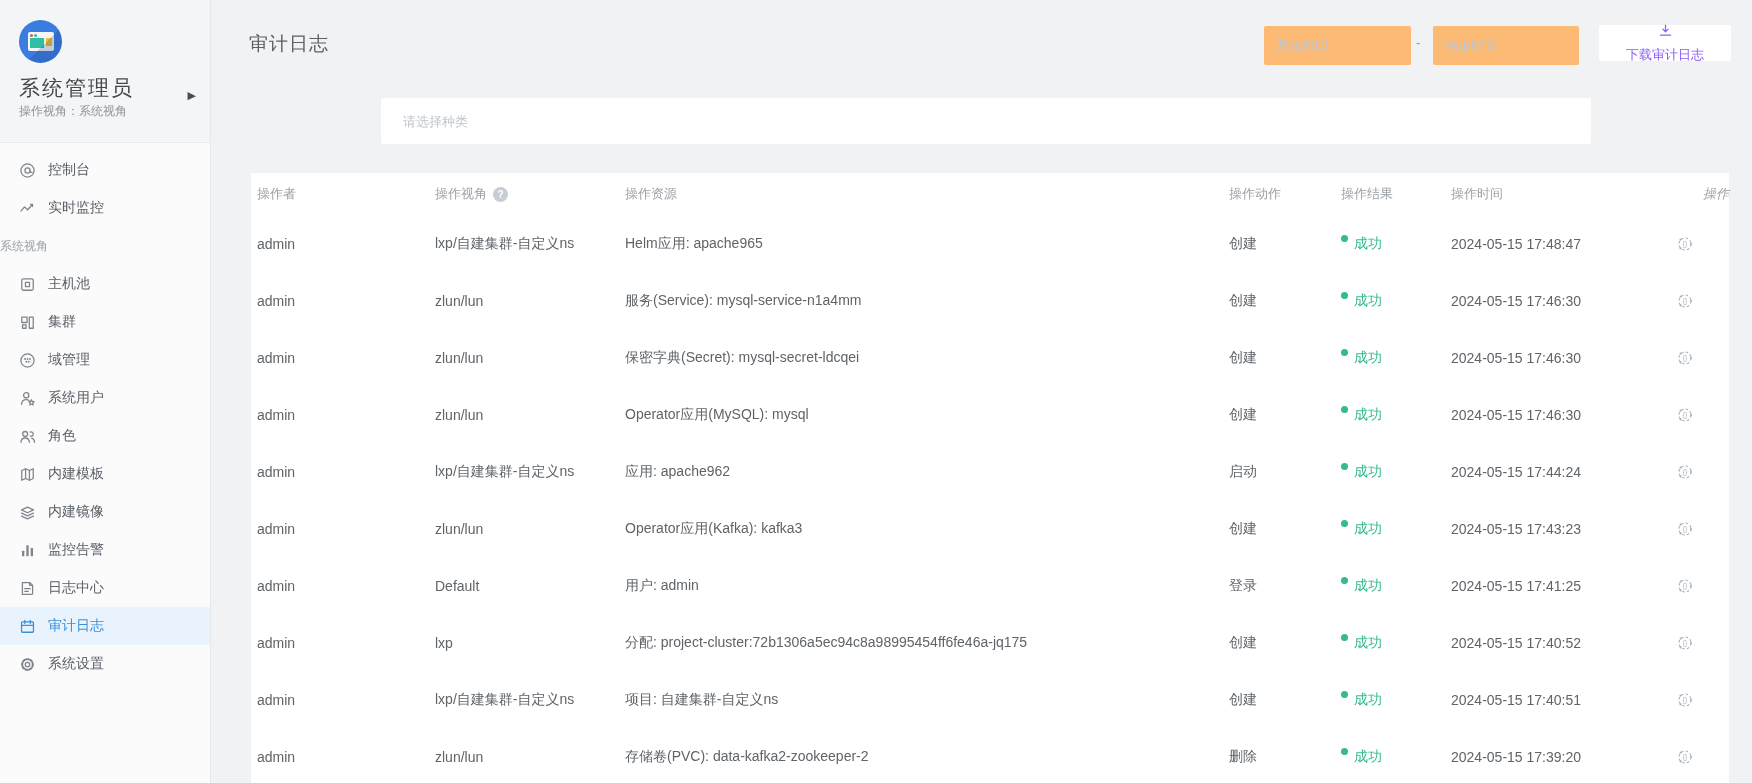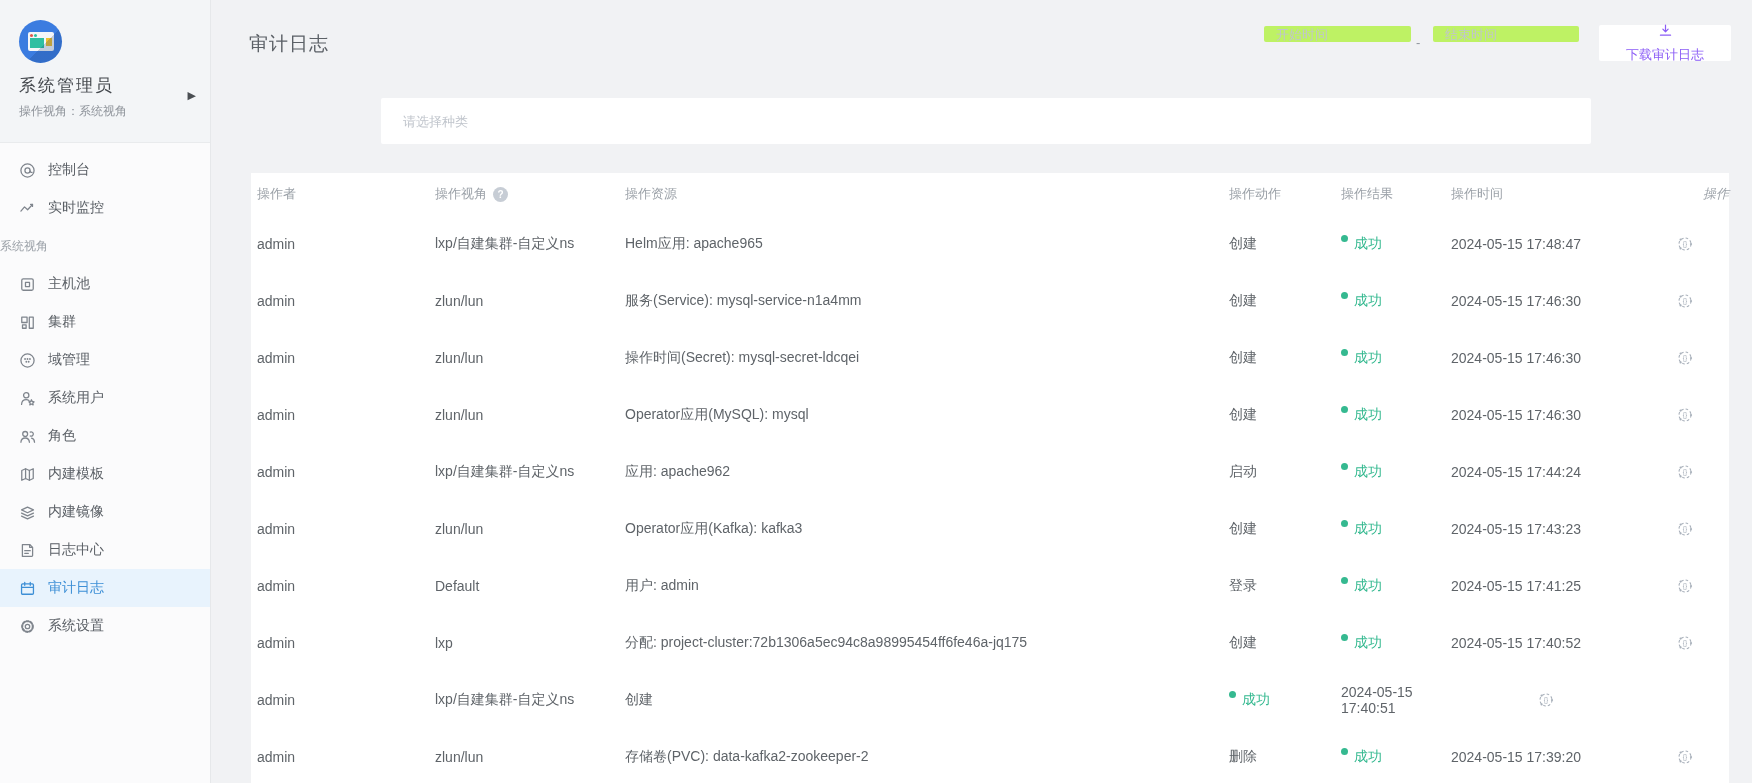--- a/index.html
+++ b/index.html
@@ -17,21 +17,21 @@
   .logo::after { content:""; position:absolute; inset:0; border-radius:50%;
     background:linear-gradient(135deg, transparent 57%, rgba(20,55,115,.22) 57%); }
   .win { position:absolute; left:9px; top:12px; width:26px; height:19px;
     background:#f4f6f8; border-radius:2px; }
   .win .dot { position:absolute; top:2px; width:3px; height:3px; border-radius:50%; }
   .win .dot.r { left:2px; background:#e2574c; }
   .win .dot.g { left:6px; background:#2fbfa2; }
   .win .pane { position:absolute; }
   .win .pane.teal { left:2px; top:6px; width:14px; height:10px; background:#2fbfa2; }
   .win .pane.yellow { left:18px; top:6px; width:6px; height:8px; background:#efc02f; }
-  .user-name { position:absolute; left:19px; top:74px; font-size:17px;
+  .user-name { position:absolute; left:19px; top:74px; font-size:21px;
     font-weight:500; color:#43474c; letter-spacing:2px; }
   .user-sub { position:absolute; left:19px; top:103px; font-size:12px; color:#8f949b; }
   .collapse-arrow { position:absolute; right:14px; top:90px; font-size:11px;
     color:#4a4e53; cursor:pointer; line-height:1; }
 
   .menu { padding-top:8px; }
   .menu-item { display:flex; align-items:center; height:38px; padding-left:19px;
     font-size:14px; color:#5b6066; cursor:pointer; }
   .menu-item .mi-icon { width:17px; height:17px; margin-right:12px;
     display:inline-flex; color:#7f858d; flex:none; }
@@ -39,21 +39,21 @@
   .menu-item.active { background:#e8f3fd; color:var(--accent,#3d8fd6); }
   .menu-item.active .mi-icon { color:var(--accent,#3d8fd6); }
   .section-label { height:38px; line-height:38px; 
     font-size:12px; color:#9aa0a7; }
 
   
   .main { position:absolute; left:211px; top:0; width:1541px; height:783px; }
   .page-title { position:absolute; left:38px; top:31px; font-size:19px;
     color:#5c6167; letter-spacing:1px; }
 
-  .date-input { position:absolute; top:26px; height:16px; background:#bef264;
+  .date-input { position:absolute; top:26px; height:39px; background:#fdba74;
     border:none; outline:none; border-radius:2px; padding:7px 12px;
     font-size:13px; color:#5f6469; font-family:inherit; }
   .date-input::placeholder { color:#c0c5cc; }
   .date-input.start { left:1053px; width:147px; }
   .date-input.end   { left:1222px; width:146px; }
   .range-sep { position:absolute; left:1205px; top:35px; font-size:13px; color:#8f949b; }
 
   .download-btn { position:absolute; left:1388px; top:25px; width:132px; height:36px;
     background:#fff; border:none; border-radius:2px; cursor:pointer;
     display:flex; align-items:center; justify-content:center; gap:8px;
@@ -196,20 +196,32 @@
             <path d="M2.4 5.6L8 3l5.6 2.6L8 8.2z"></path>
             <path d="M2.4 8.6L8 11.2l5.6-2.6"></path>
             <path d="M2.4 11.4L8 14l5.6-2.6"></path>
           </svg>
         </span>
         <span>内建镜像</span>
       </div>
       <div class="menu-item">
         <span class="mi-icon">
           <svg viewBox="0 0 16 16" fill="none" stroke="currentColor" stroke-width="1.2" stroke-linecap="round" stroke-linejoin="round">
+            <g fill="currentColor" stroke="none">
+              <rect x="2.8" y="8.2" width="2.2" height="5.2" rx=".4"></rect>
+              <rect x="6.9" y="3" width="2.2" height="10.4" rx=".4"></rect>
+              <rect x="11" y="5.6" width="2.2" height="7.8" rx=".4"></rect>
+            </g>
+          </svg>
+        </span>
+        <span>监控告警</span>
+      </div>
+      <div class="menu-item">
+        <span class="mi-icon">
+          <svg viewBox="0 0 16 16" fill="none" stroke="currentColor" stroke-width="1.2" stroke-linecap="round" stroke-linejoin="round">
             <path d="M3.2 2.4h6.9l2.7 2.7v7.7c0 .4-.4.8-.8.8H3.2V2.4z"></path>
             <path d="M10 2.6V5h2.4"></path>
             <path d="M5.4 8.2h5.2M5.4 10.6h3.4"></path>
           </svg>
         </span>
         <span>日志中心</span>
       </div>
       <div class="menu-item active">
         <span class="mi-icon">
           <svg viewBox="0 0 16 16" fill="none" stroke="currentColor" stroke-width="1.2" stroke-linecap="round" stroke-linejoin="round">
@@ -321,21 +333,21 @@
                   <circle cx="4.6" cy="13.4" r="1.1"></circle>
                 </g>
                 <text x="9" y="11.2" font-size="6.5" text-anchor="middle" fill="currentColor" stroke="none">{}</text>
               </svg>
             </button>
           </div>
         </div>
         <div class="trow">
           <div class="td operator">admin</div>
           <div class="td scope">zlun/lun</div>
-          <div class="td resource">操作时间(Secret): mysql-secret-ldcqei</div>
+          <div class="td resource">保密字典(Secret): mysql-secret-ldcqei</div>
           <div class="td action">创建</div>
           <div class="td result">
             <span class="dot"></span>
             <span>成功</span>
           </div>
           <div class="td time">2024-05-15 17:46:30</div>
           <div class="td op">
             <button class="detail-btn">
               <svg viewBox="0 0 18 18" fill="none" stroke="currentColor" stroke-width="1.1">
                 <circle cx="9" cy="9" r="6" stroke-dasharray="2.6 2.1"></circle>
@@ -465,20 +477,21 @@
                   <circle cx="4.6" cy="13.4" r="1.1"></circle>
                 </g>
                 <text x="9" y="11.2" font-size="6.5" text-anchor="middle" fill="currentColor" stroke="none">{}</text>
               </svg>
             </button>
           </div>
         </div>
         <div class="trow">
           <div class="td operator">admin</div>
           <div class="td scope">lxp/自建集群-自定义ns</div>
+          <div class="td resource">项目: 自建集群-自定义ns</div>
           <div class="td action">创建</div>
           <div class="td result">
             <span class="dot"></span>
             <span>成功</span>
           </div>
           <div class="td time">2024-05-15 17:40:51</div>
           <div class="td op">
             <button class="detail-btn">
               <svg viewBox="0 0 18 18" fill="none" stroke="currentColor" stroke-width="1.1">
                 <circle cx="9" cy="9" r="6" stroke-dasharray="2.6 2.1"></circle>

